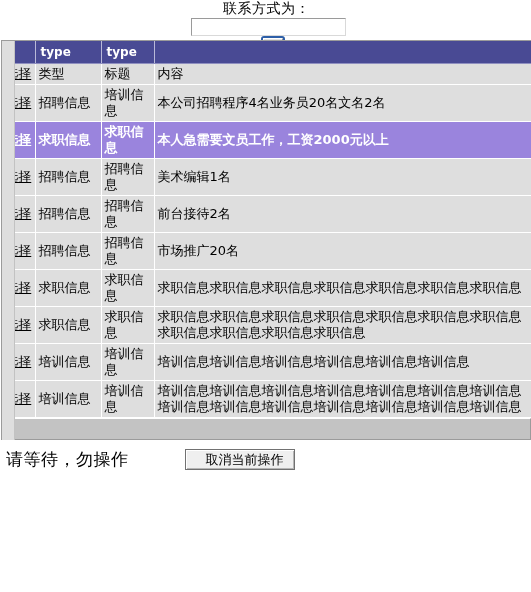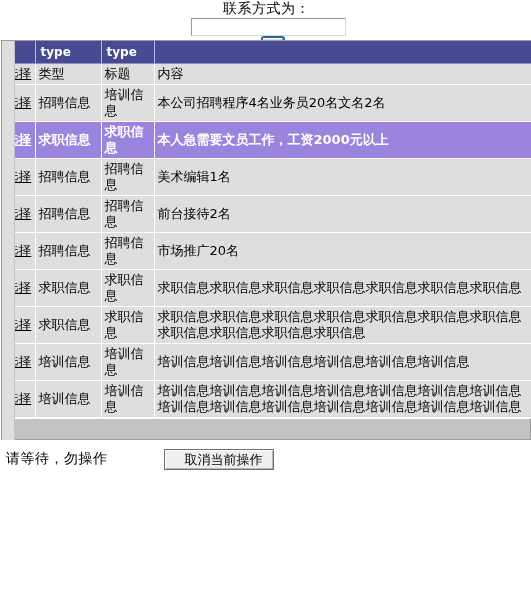--- a/index.html
+++ b/index.html
@@ -166,21 +166,21 @@
 
   
   .footer {
     display: flex;
     align-items: center;
     height: 30px;
     padding-left: 6px;
     margin-top: 4px;
   }
   .status-text {
-    font-size: 14px;
+    font-size: 17px;
     letter-spacing: 0.5px;
     white-space: nowrap;
   }
   .cancel-btn {
     margin-left: 56px;
     min-width: 110px;
     height: 21px;
     box-sizing: border-box;
     background: #efefef;
     border: 1px solid #717171;

